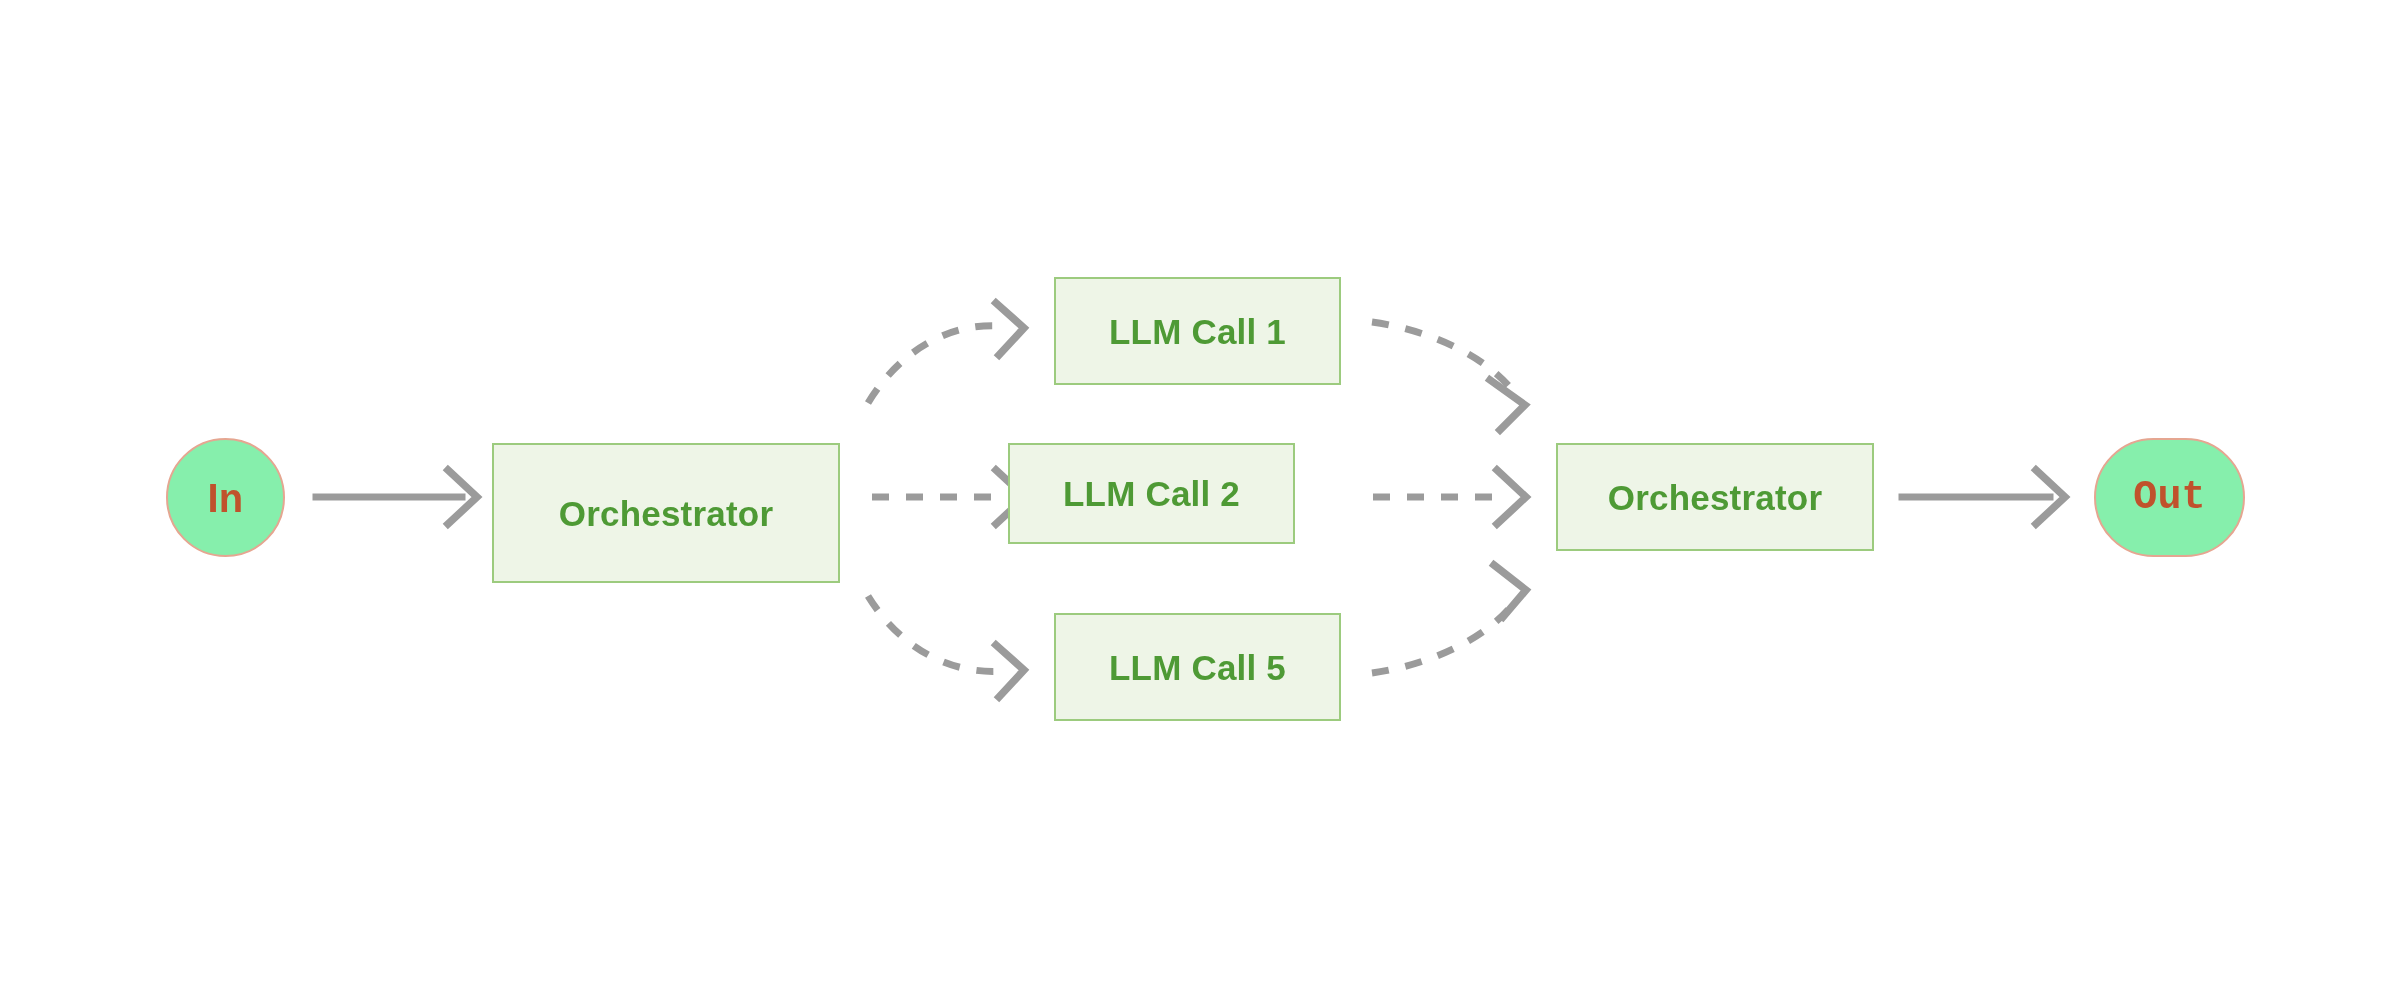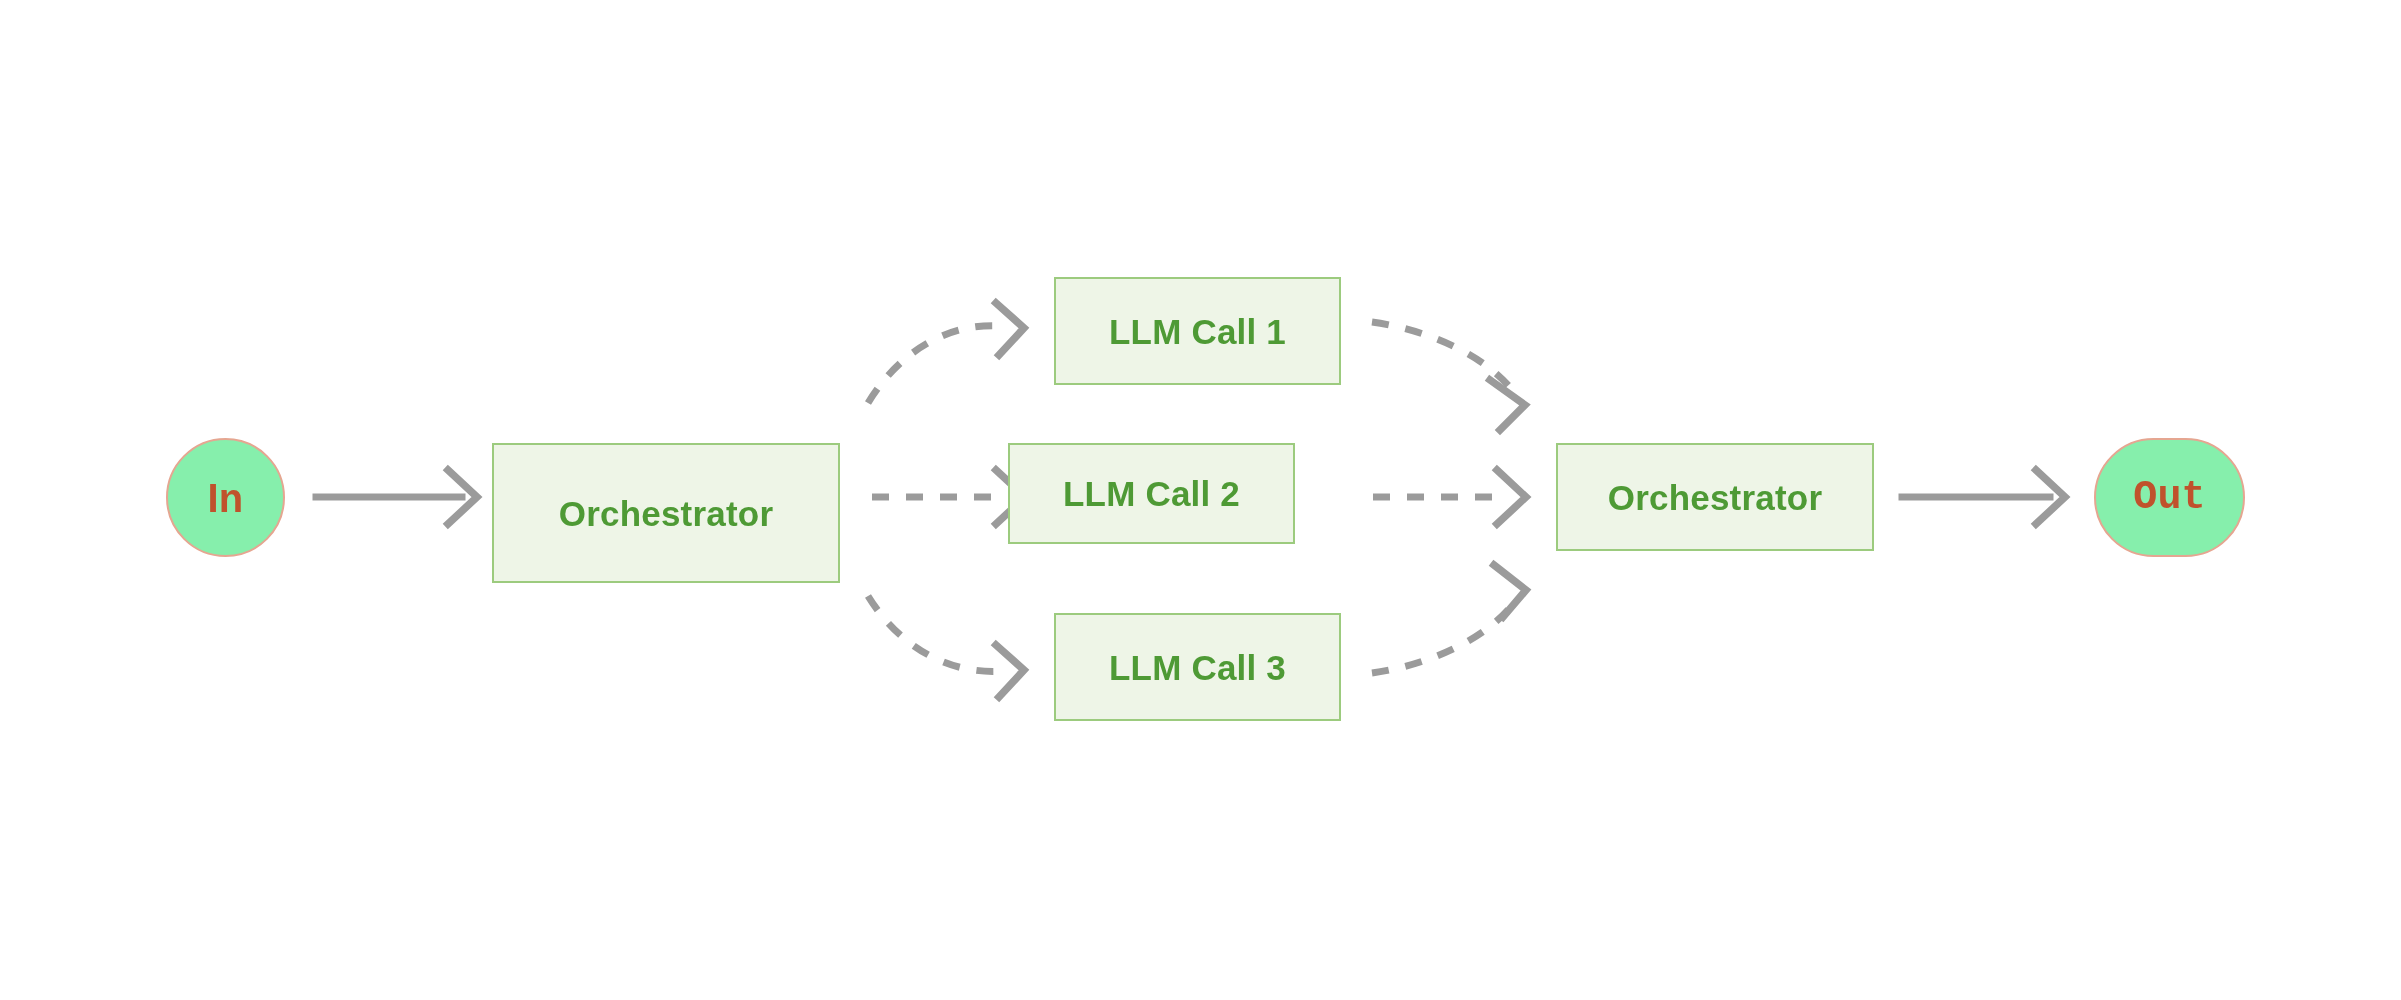--- a/index.html
+++ b/index.html
@@ -179,21 +179,21 @@
 
   <div class="node process" id="node-llm-1">
     <span class="node-label">LLM Call 1</span>
   </div>
 
   <div class="node process" id="node-llm-2">
     <span class="node-label">LLM Call 2</span>
   </div>
 
   <div class="node process" id="node-llm-3">
-    <span class="node-label">LLM Call 3</span>
+    <span class="node-label">LLM Call 5</span>
   </div>
 
   <div class="node process" id="node-synthesizer">
     <span class="node-label">Orchestrator</span>
   </div>
 
   <div class="node terminal" id="node-out">
     <span class="node-label">Out</span>
   </div>
 

